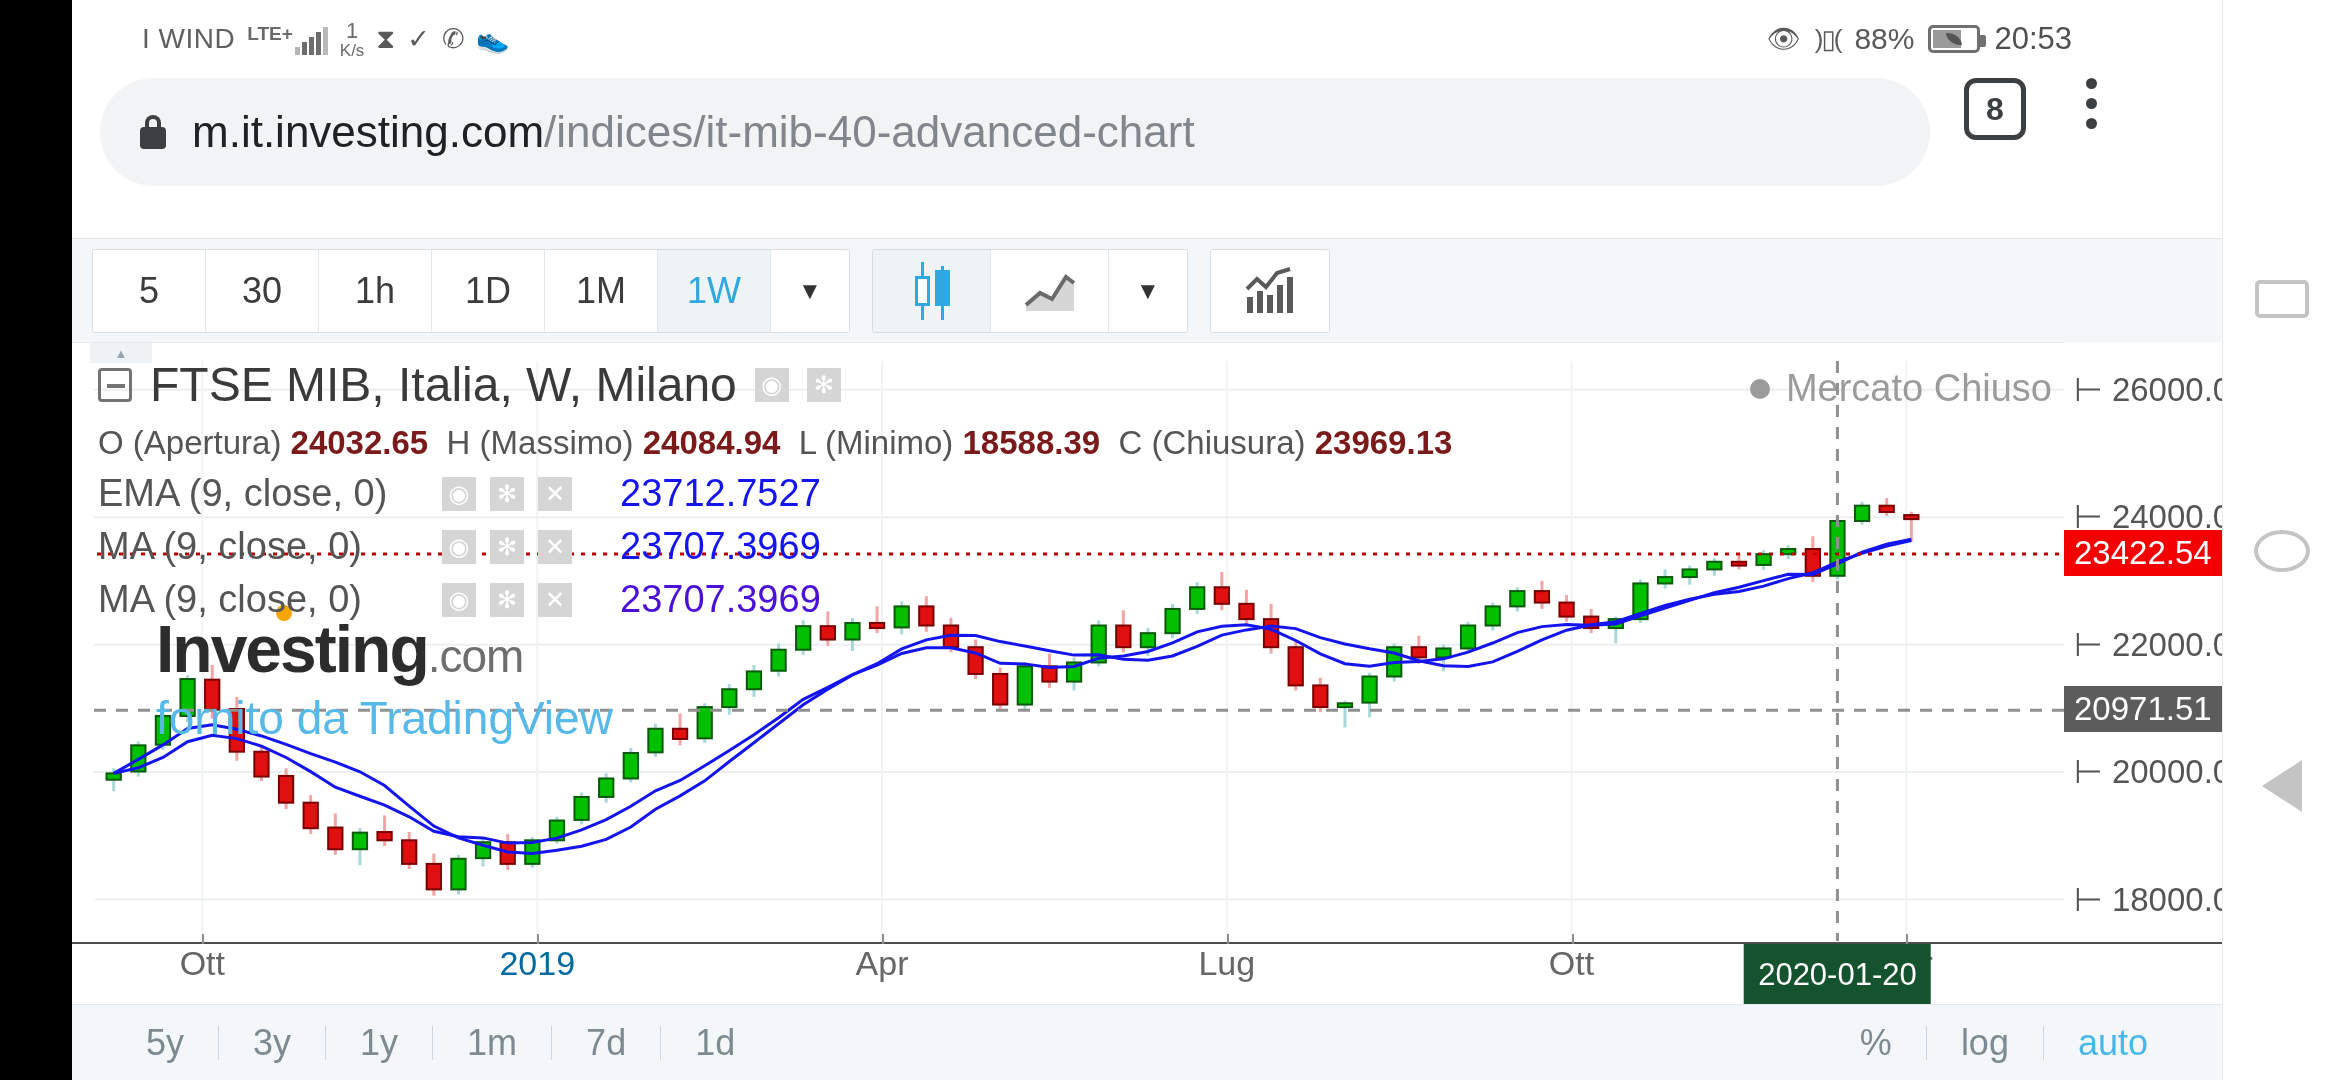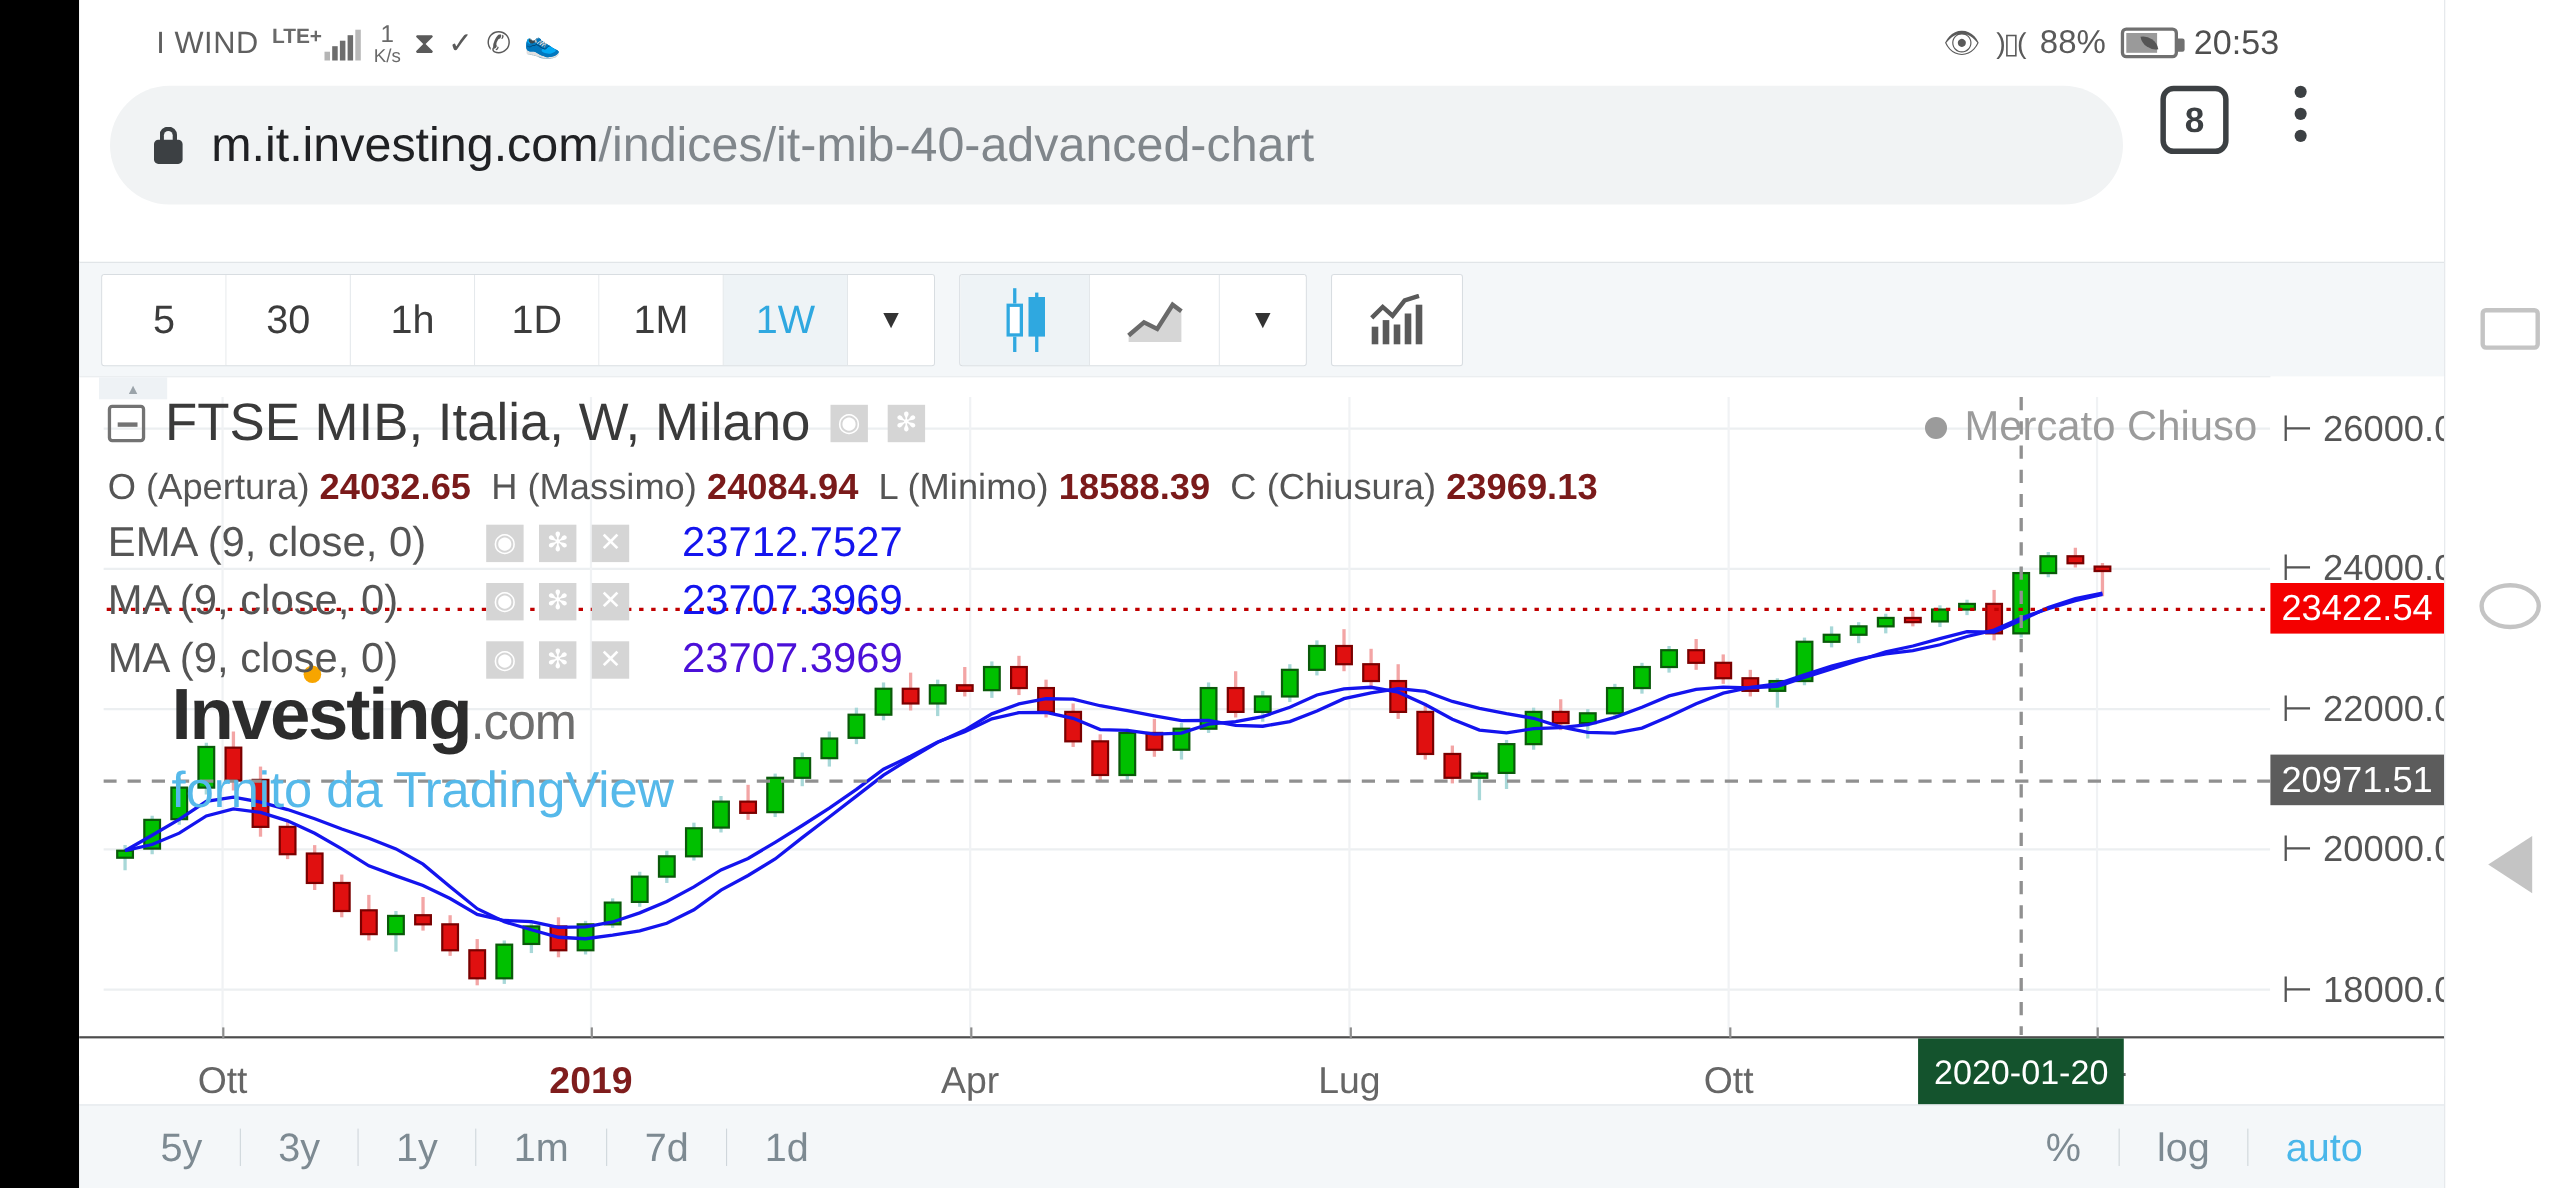--- a/index.html
+++ b/index.html
@@ -128,22 +128,22 @@
   .yaxis { position:absolute; right:0; top:342px; width:158px; height:636px; background:#fff; }
   .ytick { position:absolute; left:10px; font-size:33px; color:#555; white-space:nowrap; transform:translateY(-50%); }
   .ybadge { position:absolute; left:0; width:158px; height:46px; display:flex; align-items:center;
             padding-left:10px; font-size:33px; color:#fff; transform:translateY(-50%); }
   .ybadge.red { background:#f40000; }
   .ybadge.gray { background:#5c5c5c; }
 
   
   .xaxis { position:absolute; left:0; top:942px; width:2150px; height:62px; background:#fff;
            border-top:2px solid #4d4d4d; }
-  .xtick { position:absolute; top:20px; font-size:34px; color:#666; transform:translateX(-50%); }
-  .xtick.b { font-weight:bold; color:#7f1d1d; }
+  .xtick { position:absolute; top:0; font-size:34px; color:#666; transform:translateX(-50%); }
+  .xtick.b { font-weight:normal; color:#0369a1; }
   .xbadge { position:absolute; top:0; height:62px; background:#14532d; color:#fff; font-size:31px;
             display:flex; align-items:center; justify-content:center; transform:translateX(-50%);
             padding:0 14px; }
   .xmark { position:absolute; top:-10px; width:2px; height:10px; background:#8d8d8d; }
 
   
   .bottombar { position:absolute; left:0; top:1004px; width:2150px; height:76px; background:#f4f7f9;
                border-top:1px solid #e2e6e9; display:flex; align-items:center; }
   .bb-left { display:flex; align-items:center; padding-left:40px; }
   .bb-right { margin-left:auto; display:flex; align-items:center; padding-right:40px; }

